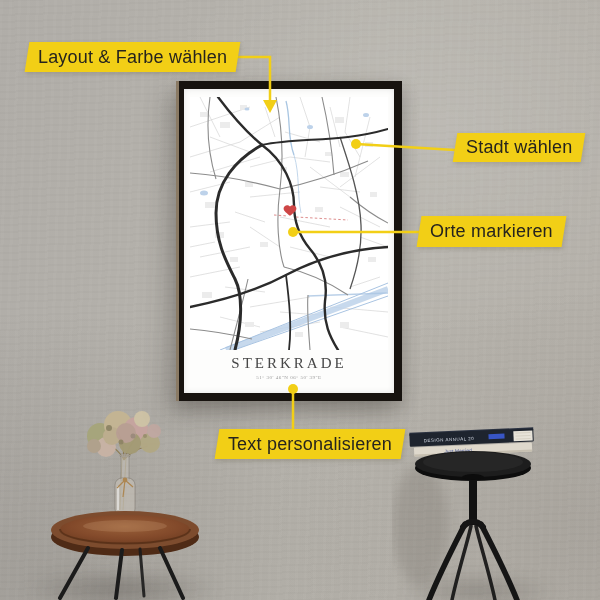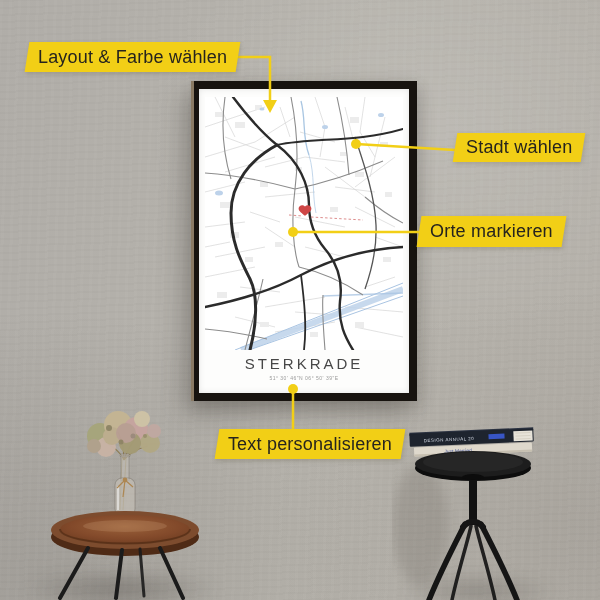--- a/index.html
+++ b/index.html
@@ -19,23 +19,24 @@
       repeating-linear-gradient(92deg, rgba(255,255,255,.028) 0 3px, transparent 3px 9px),
       repeating-linear-gradient(178deg, rgba(0,0,0,.02) 0 2px, transparent 2px 7px);
   }
   .floor-shadow{position:absolute;border-radius:50%;filter:blur(7px);}
   .shadow-table{left:22px;top:568px;width:200px;height:42px;
     background:radial-gradient(closest-side, rgba(45,40,35,.30), transparent);}
   .shadow-stool{left:398px;top:572px;width:160px;height:38px;
     background:radial-gradient(closest-side, rgba(45,40,35,.24), transparent);}
 
   .poster{
-    position:absolute;left:191px;top:81px;width:226px;height:320px;
+    position:absolute;left:176px;top:81px;width:226px;height:320px;
     background:linear-gradient(90deg,#8a7a64 0 3px,#17130f 3px);
     box-shadow:-9px 12px 24px rgba(42,38,33,.26), 3px 6px 14px rgba(42,38,33,.18);
+    font-family:Liberation Serif, serif;
   }
   .paper{
     position:absolute;inset:8px;background:#fdfdfc;
     box-shadow:inset 0 0 6px rgba(0,0,0,.10);
   }
   .map-svg{position:absolute;left:6px;top:8px;width:198px;height:253px;background:#fff;}
   .poster-title{
     position:absolute;left:0;top:266px;width:100%;text-align:center;
     font-size:15px;letter-spacing:3px;color:#474747;font-weight:500;
   }

